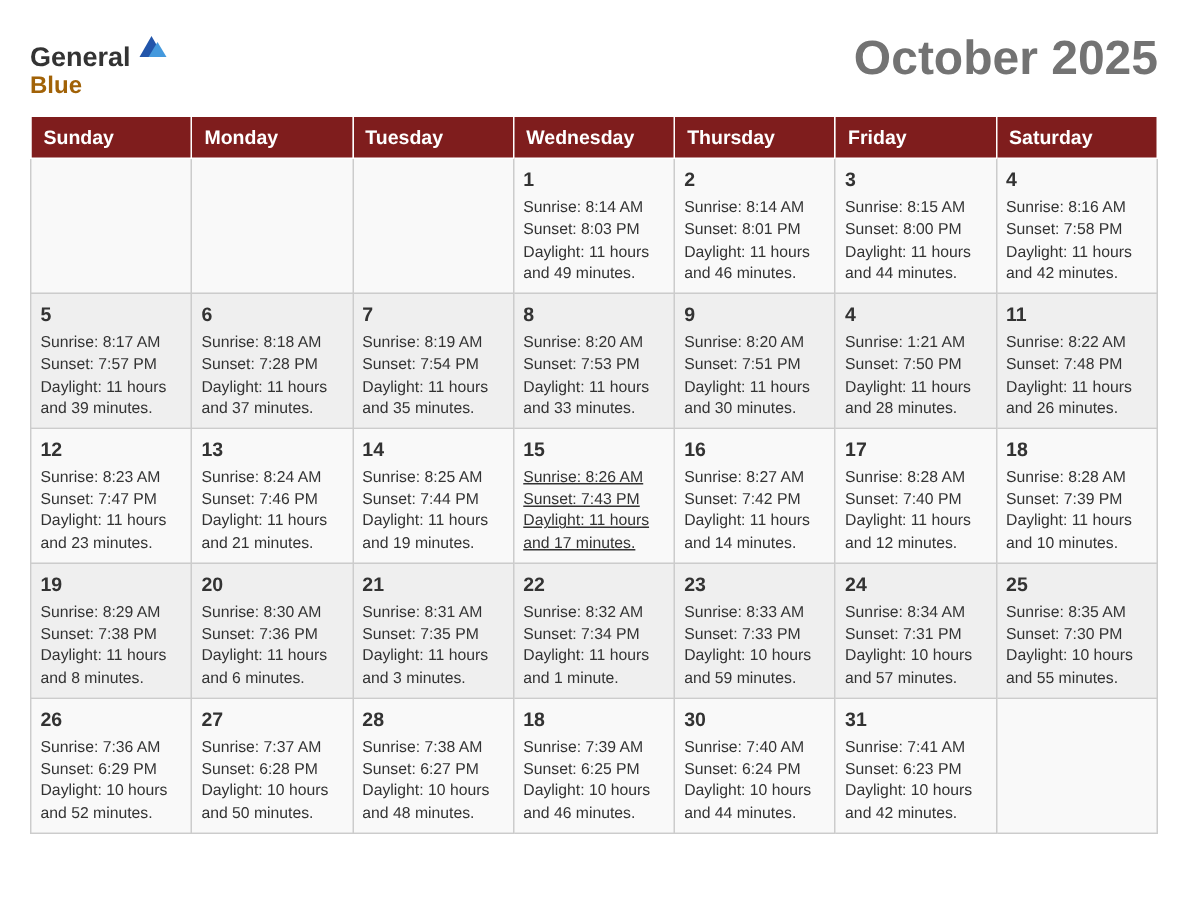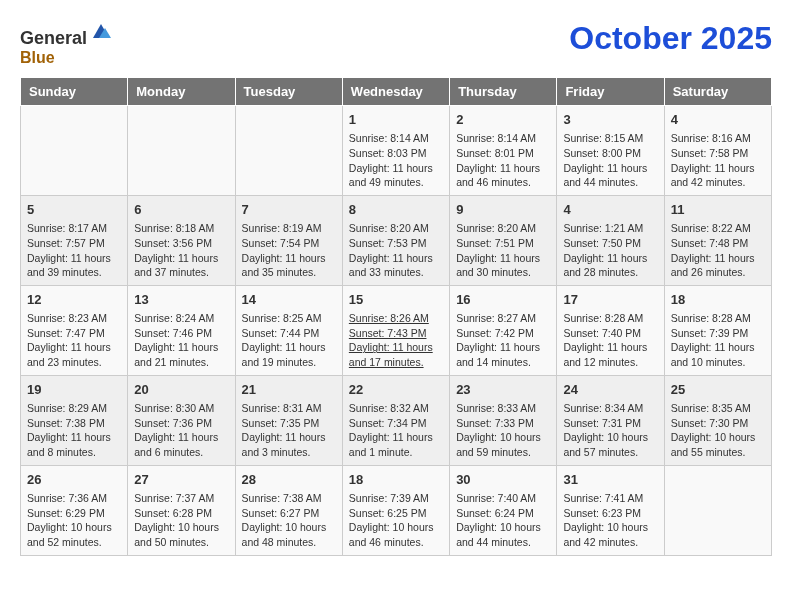--- a/index.html
+++ b/index.html
@@ -34,33 +34,33 @@
       width: 24px;
       height: 24px;
       margin-left: 2px;
     }
     .title-block {
       text-align: right;
     }
     .month-title {
       font-size: 32px;
       font-weight: bold;
-      color: #1d4ed8;
+      color: #737373;
     }
     .location {
       font-size: 14px;
       color: #555;
     }
     .calendar {
       width: 100%;
       border-collapse: collapse;
       font-size: 11px;
     }
     .calendar th {
-      background-color: #737373;
+      background-color: #7f1d1d;
       color: #fff;
       text-align: left;
       padding: 6px 8px;
       font-size: 13px;
       font-weight: bold;
       border: 1px solid #fff;
     }
     .calendar td {
       vertical-align: top;
       border: 1px solid #ccc;
@@ -155,21 +155,21 @@
         <td>
           <span class="day-number">5</span>
           <div class="day-info" style="white-space: pre-line;">Sunrise: 8:17 AM
 Sunset: 7:57 PM
 Daylight: 11 hours
 and 39 minutes.</div>
         </td>
         <td>
           <span class="day-number">6</span>
           <div class="day-info" style="white-space: pre-line;">Sunrise: 8:18 AM
-Sunset: 3:56 PM
+Sunset: 7:28 PM
 Daylight: 11 hours
 and 37 minutes.</div>
         </td>
         <td>
           <span class="day-number">7</span>
           <div class="day-info" style="white-space: pre-line;">Sunrise: 8:19 AM
 Sunset: 7:54 PM
 Daylight: 11 hours
 and 35 minutes.</div>
         </td>

